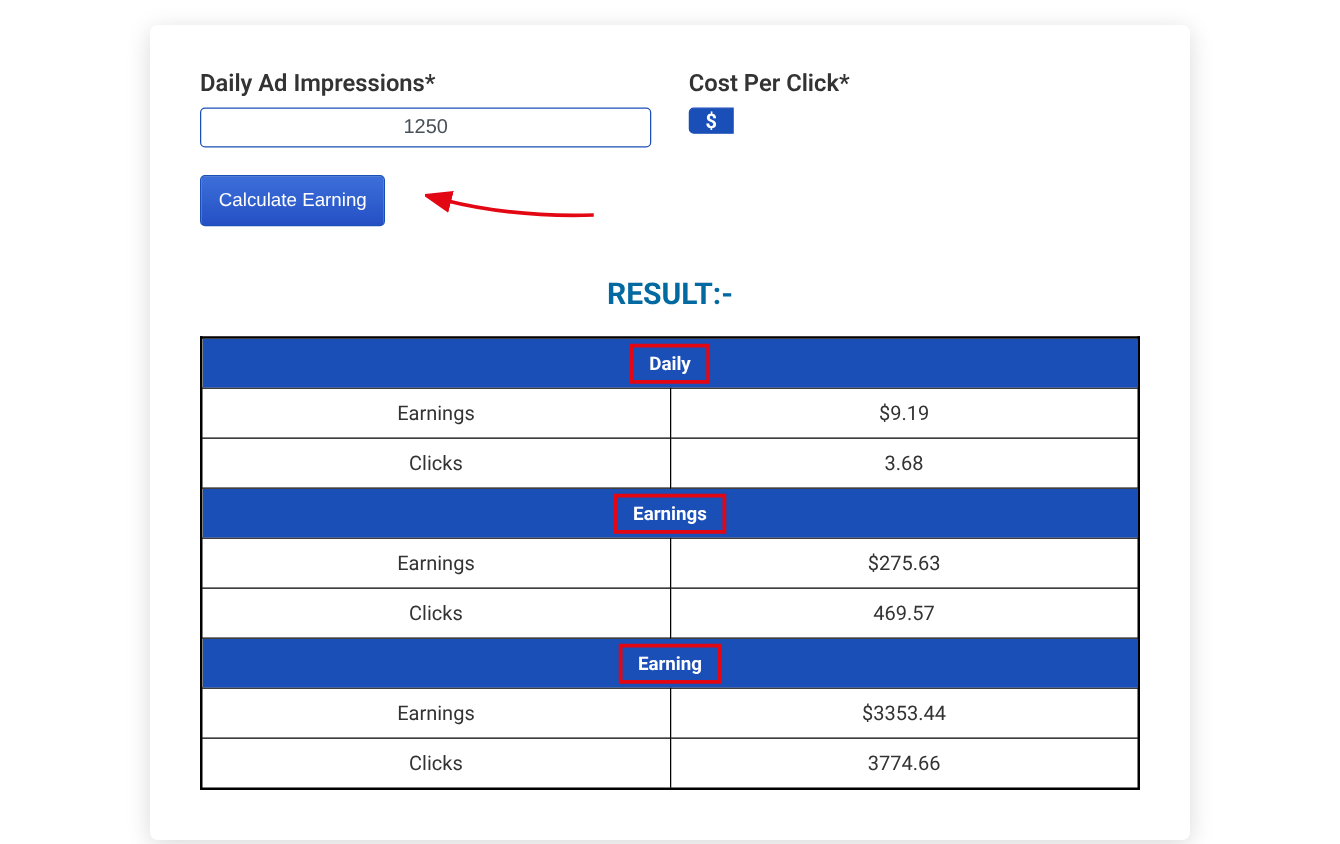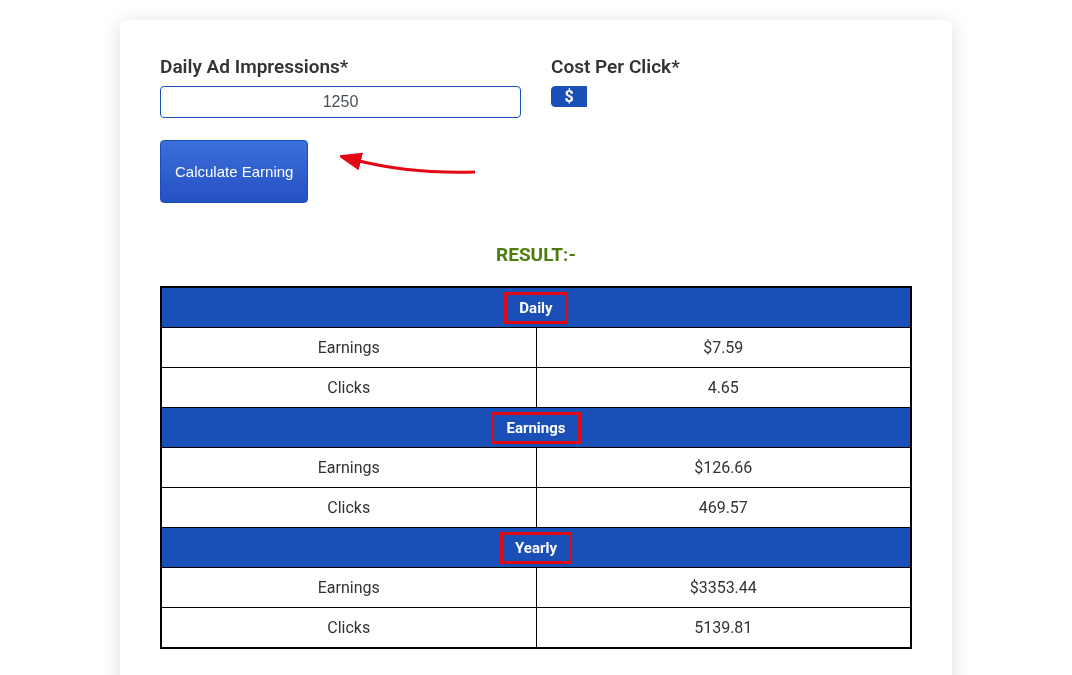--- a/index.html
+++ b/index.html
@@ -67,36 +67,36 @@
   }
   .btn-row {
     margin-top: 22px;
     position: relative;
   }
   .calc-btn {
     background: linear-gradient(#3d6fda, #2450c4);
     color: #fff;
     border: 1px solid #1b4fb8;
     border-radius: 4px;
-    padding: 22px 14px;
+    padding: 11px 14px;
     font-size: 15px;
     cursor: pointer;
   }
   .arrow {
     position: absolute;
     left: 180px;
     top: 12px;
     pointer-events: none;
   }
   .result-title {
     text-align: center;
-    font-size: 19px;
+    font-size: 24px;
     font-weight: 700;
     margin: 40px 0 20px;
-    color: #4d7c0f;
+    color: #0369a1;
   }
   table.results {
     width: 100%;
     border-collapse: collapse;
     border: 2px solid #000;
   }
   table.results td, table.results th {
     border: 1px solid #000;
     padding: 10px 8px;
     text-align: center;
@@ -163,46 +163,46 @@
 
   <div class="result-title">RESULT:-</div>
 
   <table class="results">
     <tbody>
       <tr class="section-header">
           <th colspan="2"><span class="section-label">Daily</span></th>
         </tr>
       <tr class="data-row">
         <td>Earnings</td>
-        <td>$7.59</td>
+        <td>$9.19</td>
       </tr>
       <tr class="data-row">
         <td>Clicks</td>
-        <td>4.65</td>
+        <td>3.68</td>
       </tr>
 
       <tr class="section-header">
           <th colspan="2"><span class="section-label">Earnings</span></th>
         </tr>
       <tr class="data-row">
         <td>Earnings</td>
-        <td>$126.66</td>
+        <td>$275.63</td>
       </tr>
       <tr class="data-row">
         <td>Clicks</td>
         <td>469.57</td>
       </tr>
 
       <tr class="section-header">
-          <th colspan="2"><span class="section-label">Yearly</span></th>
+          <th colspan="2"><span class="section-label">Earning</span></th>
         </tr>
       <tr class="data-row">
         <td>Earnings</td>
         <td>$3353.44</td>
       </tr>
       <tr class="data-row">
         <td>Clicks</td>
-        <td>5139.81</td>
+        <td>3774.66</td>
       </tr>
     </tbody>
   </table>
 
 </div>
 
 </body></html>

